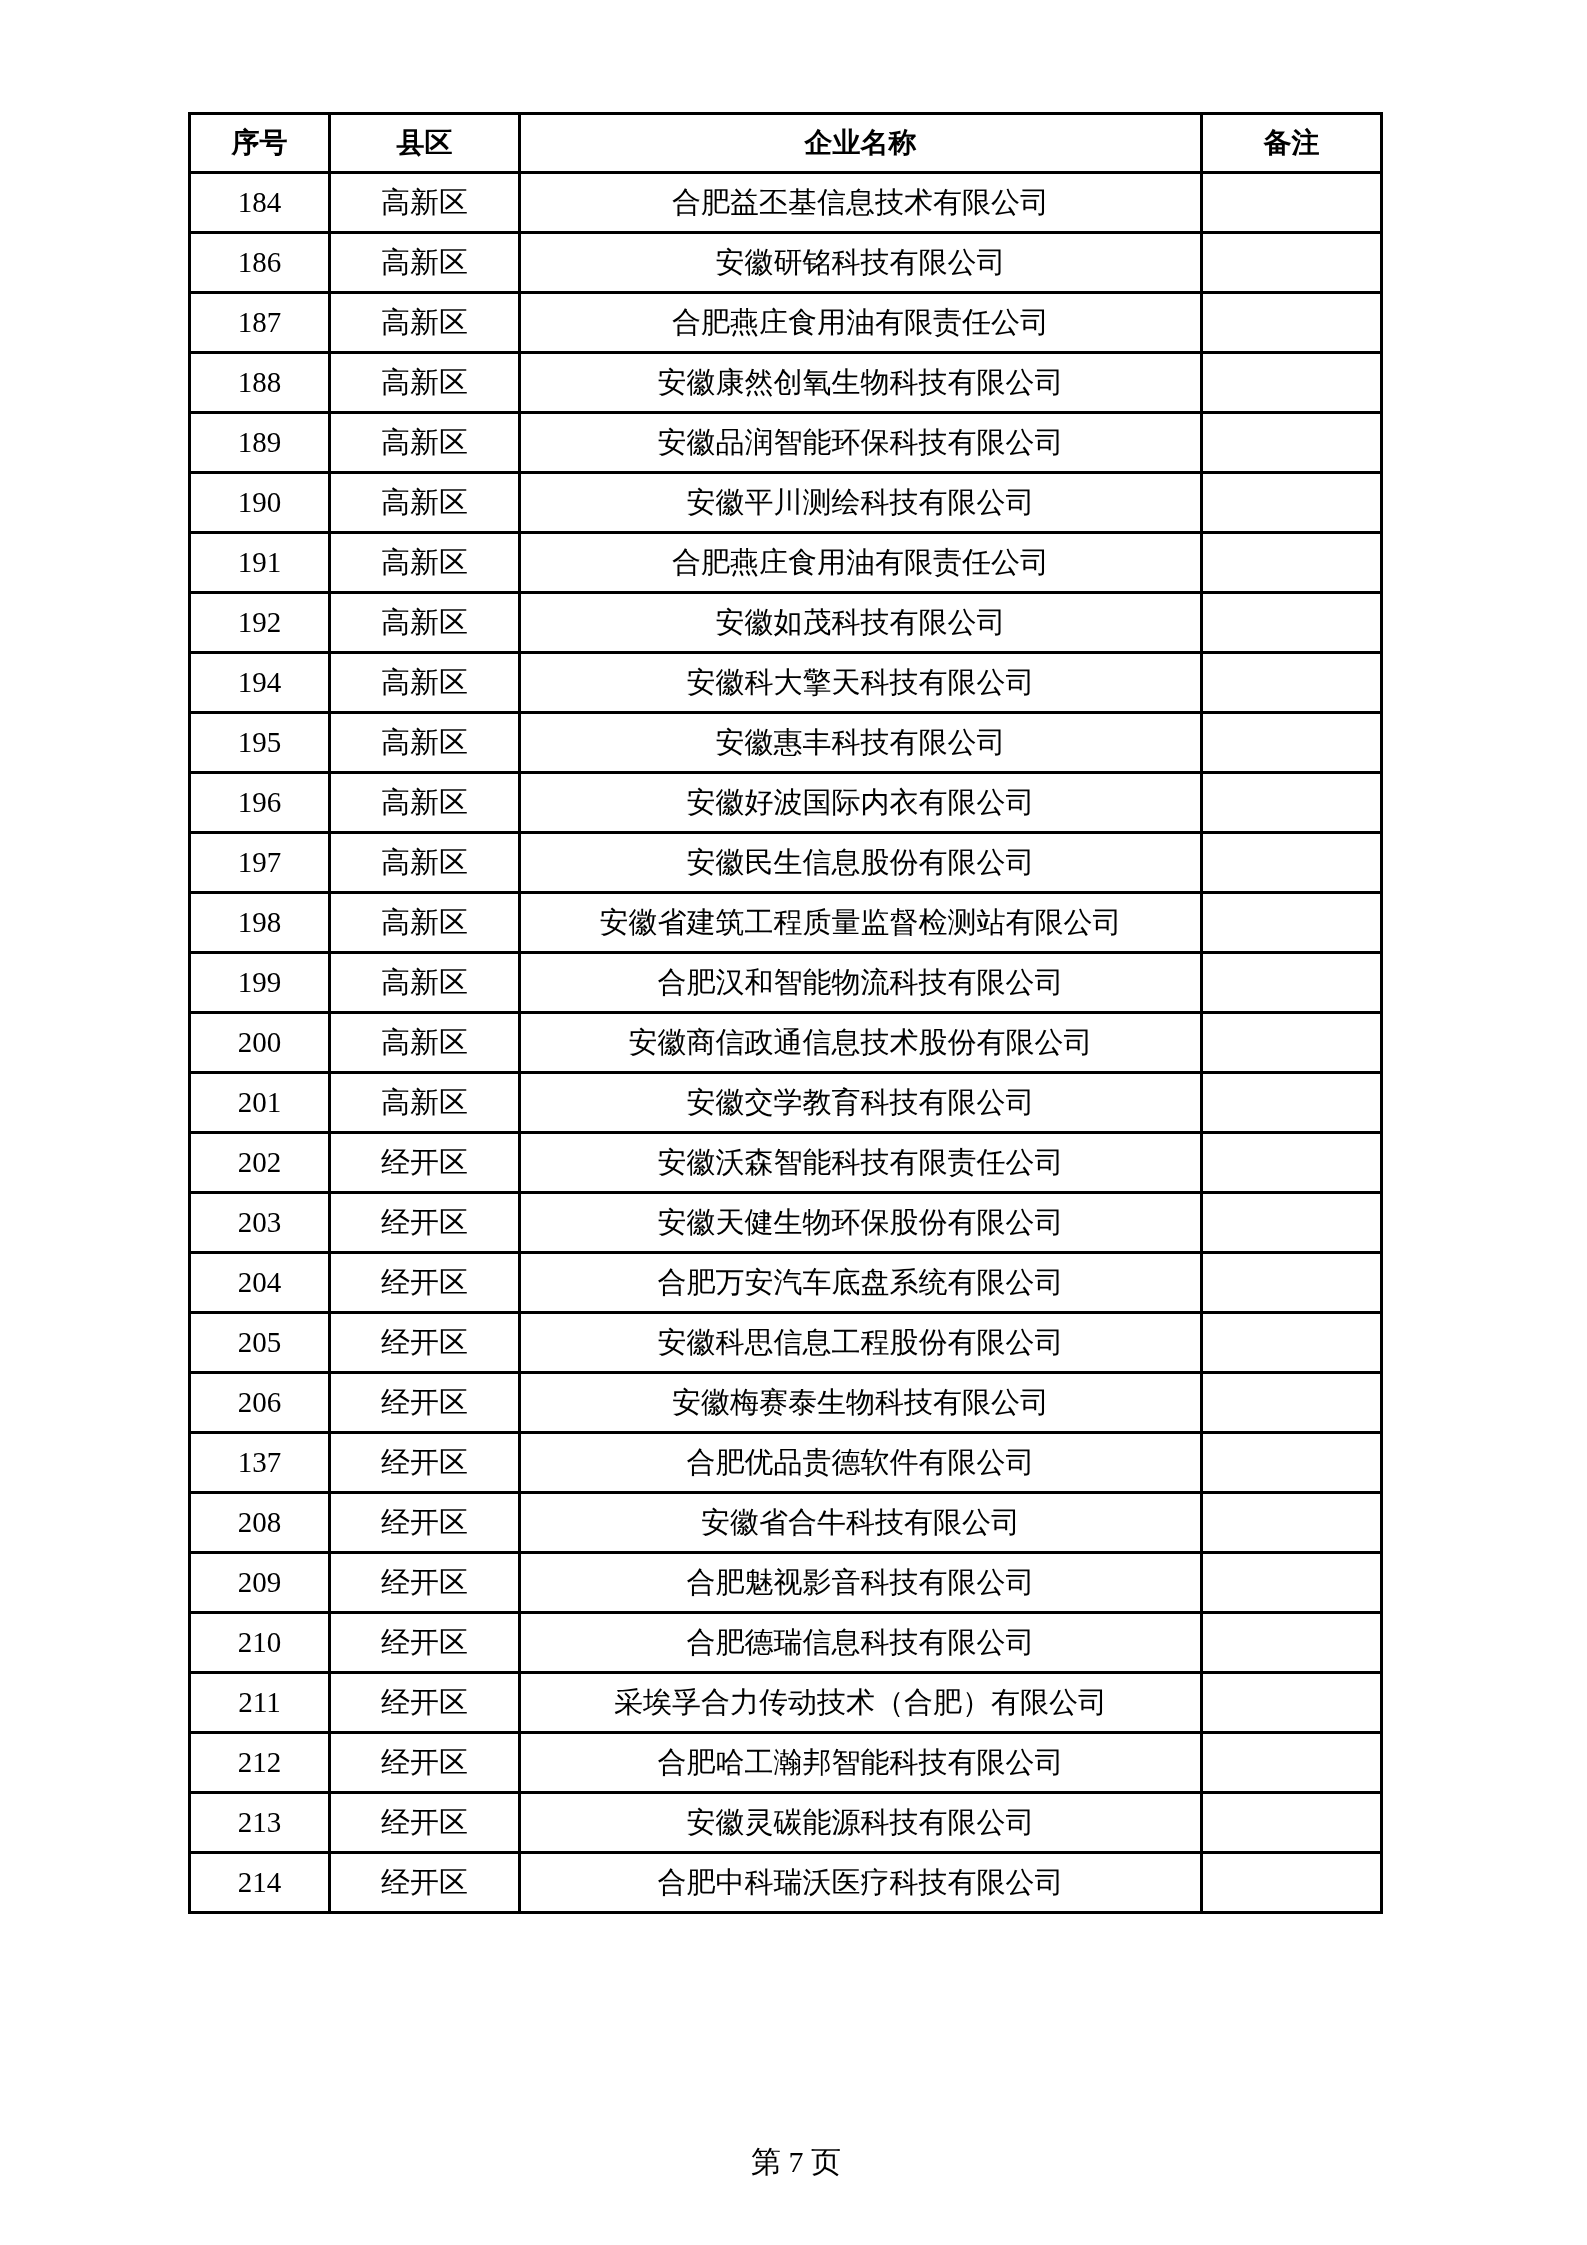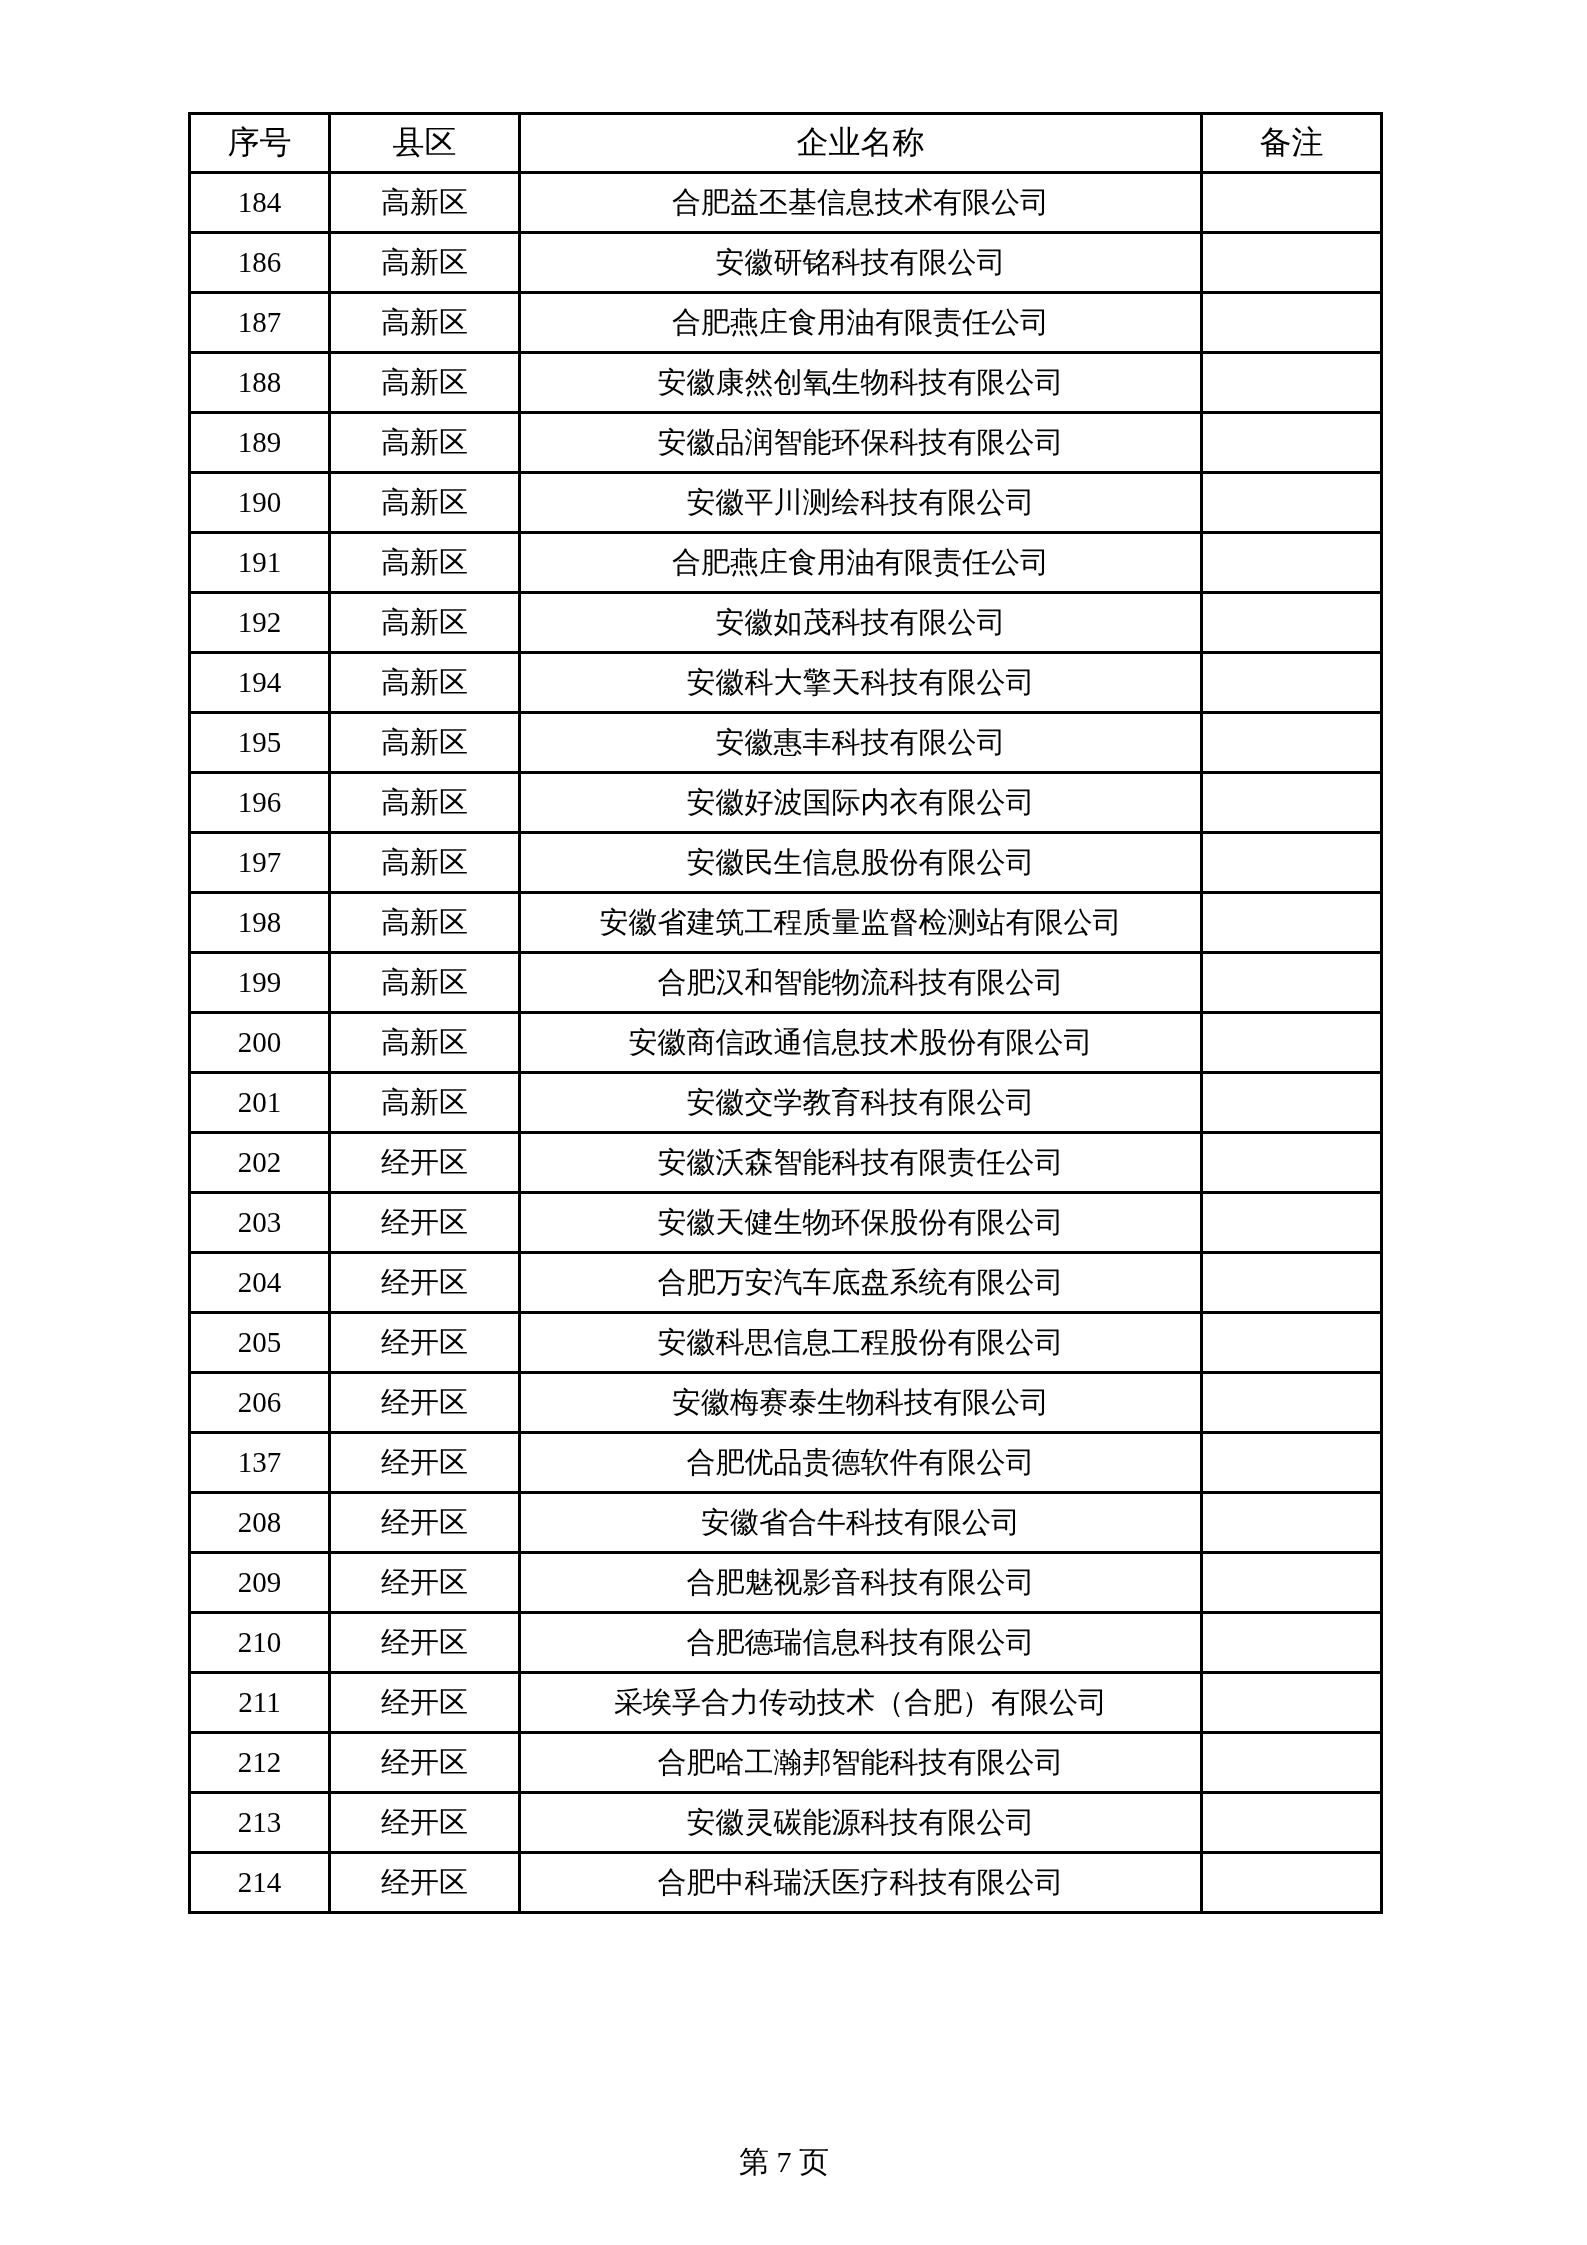--- a/index.html
+++ b/index.html
@@ -33,31 +33,31 @@
     border: 3px solid #000000;
     text-align: center;
     vertical-align: middle;
     padding: 0;
     overflow: hidden;
     white-space: nowrap;
   }
   table.doc-table th {
     height: 56px;
     font-family: "Liberation Sans", "DejaVu Sans", sans-serif;
-    font-weight: normal;
-    font-size: 32px;
+    font-weight: bold;
+    font-size: 28px;
   }
   table.doc-table td {
     height: 57px;
     font-size: 29px;
     font-weight: normal;
   }
   .page-footer {
     position: absolute;
-    left: 188px;
+    left: 200px;
     width: 1192px;
     top: 2142px;
     text-align: center;
     font-size: 30px;
     font-family: "Liberation Serif", "DejaVu Serif", serif;
   }
 </style>
 </head>
 <body>
 

